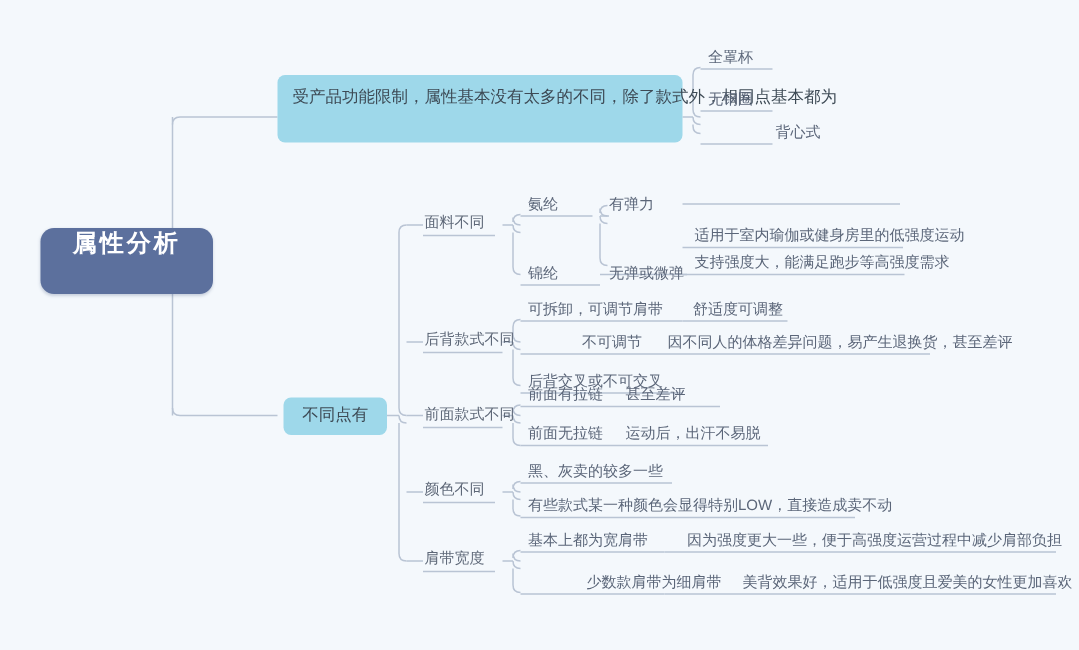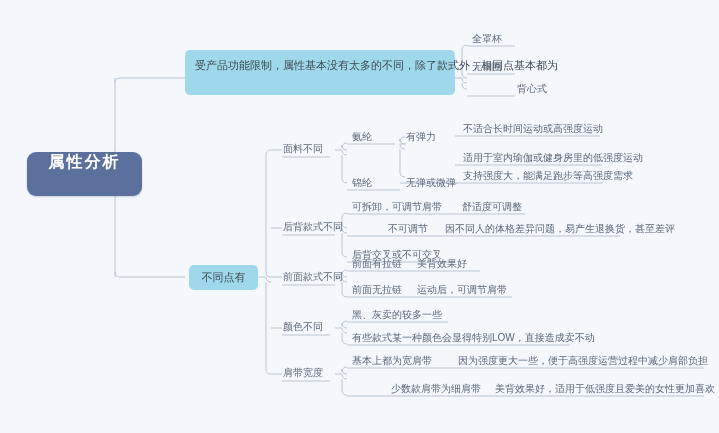--- a/index.html
+++ b/index.html
@@ -190,23 +190,20 @@
   <div class="node txt lbl" style="left:283px; top:366px; width:60px; height:14px;">
     <span>肩带宽度</span>
   </div>
 
   <div class="node txt" style="left:352px; top:130px; width:60px; height:14px;">
     <span>氨纶</span>
   </div>
   <div class="node txt" style="left:406px; top:130px; width:70px; height:14px;">
     <span>有弹力</span>
   </div>
-  <div class="node txt" style="left:463px; top:122px; width:250px; height:14px;">
-    <span>不适合长时间运动或高强度运动</span>
-  </div>
   <div class="node txt" style="left:463px; top:151px; width:250px; height:14px;">
     <span>适用于室内瑜伽或健身房里的低强度运动</span>
   </div>
 
   <div class="node txt" style="left:352px; top:176px; width:60px; height:14px;">
     <span>锦纶</span>
   </div>
   <div class="node txt" style="left:406px; top:176px; width:80px; height:14px;">
     <span>无弹或微弹</span>
   </div>
@@ -229,28 +226,28 @@
   </div>
 
   <div class="node txt" style="left:352px; top:248px; width:140px; height:14px;">
     <span>后背交叉或不可交叉</span>
   </div>
 
   <div class="node txt" style="left:352px; top:257px; width:80px; height:14px;">
     <span>前面有拉链</span>
   </div>
   <div class="node txt" style="left:417px; top:257px; width:110px; height:14px;">
-    <span>美背效果好</span>
+    <span>甚至差评</span>
   </div>
 
   <div class="node txt" style="left:352px; top:283px; width:80px; height:14px;">
     <span>前面无拉链</span>
   </div>
   <div class="node txt" style="left:417px; top:283px; width:130px; height:14px;">
-    <span>运动后，可调节肩带</span>
+    <span>运动后，出汗不易脱</span>
   </div>
 
   <div class="node txt" style="left:352px; top:308px; width:140px; height:14px;">
     <span>黑、灰卖的较多一些</span>
   </div>
   <div class="node txt" style="left:352px; top:331px; width:260px; height:14px;">
     <span>有些款式某一种颜色会显得特别LOW，直接造成卖不动</span>
   </div>
 
   <div class="node txt" style="left:352px; top:354px; width:110px; height:14px;">

